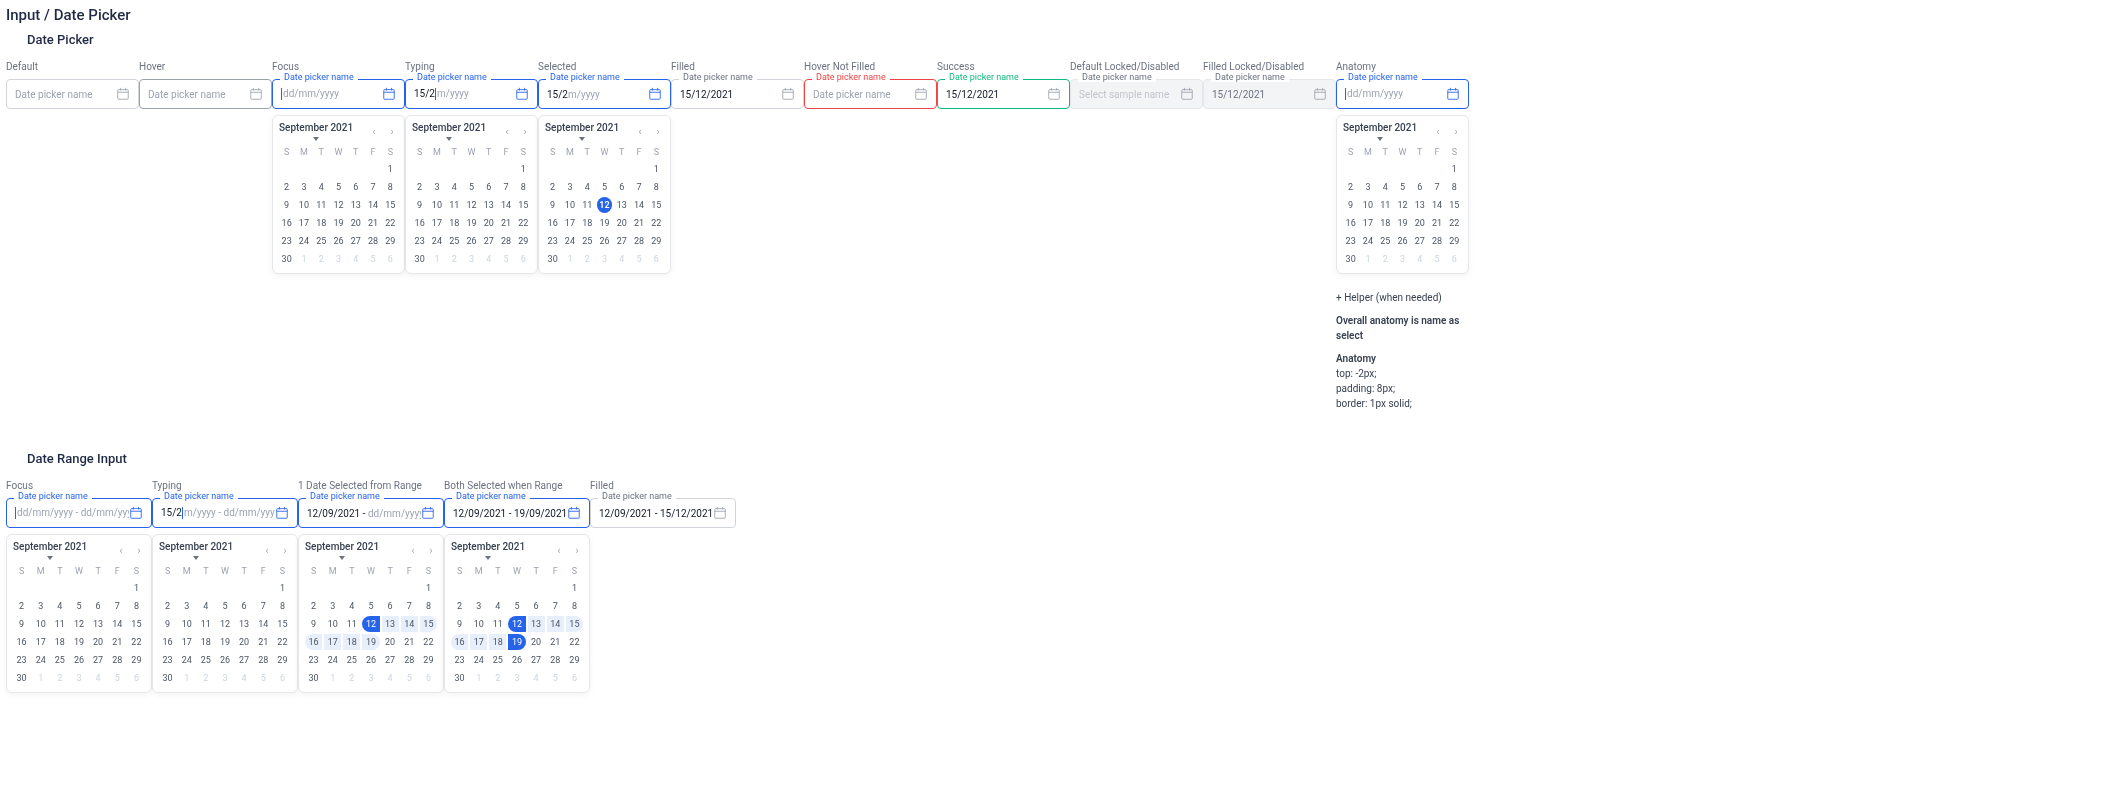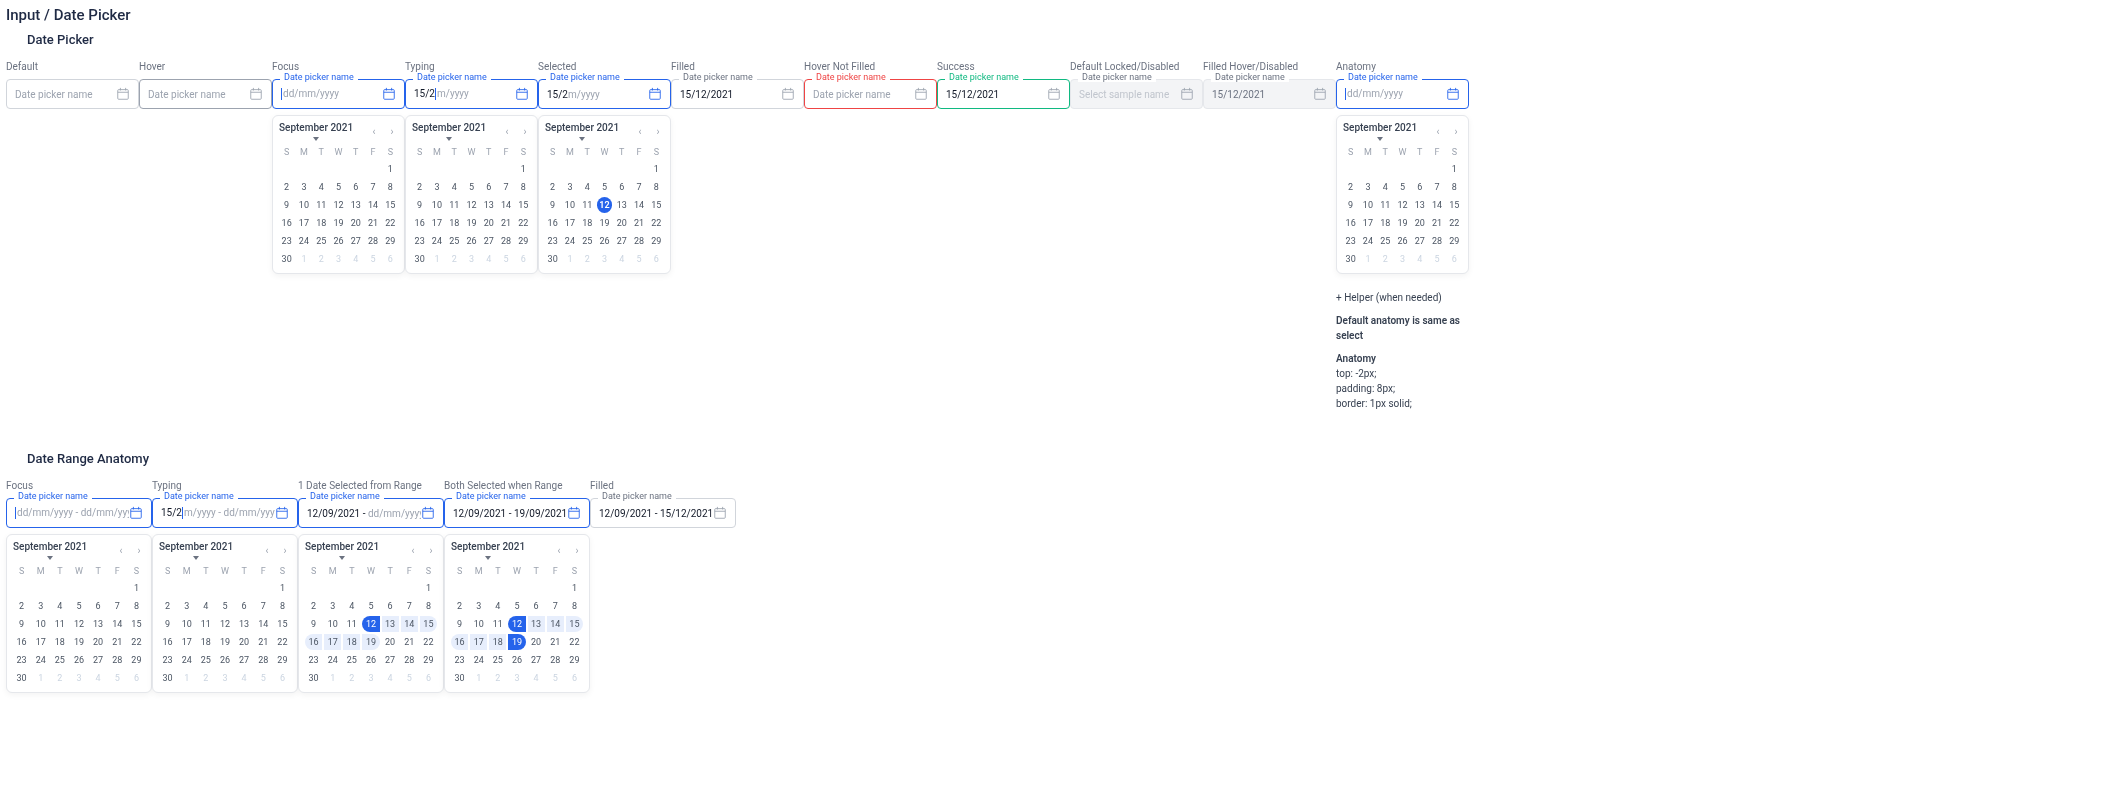--- a/index.html
+++ b/index.html
@@ -450,21 +450,21 @@
                 <rect x="2" y="3" width="12" height="11" rx="1" stroke="#c0c5cd"></rect>
                 <path d="M2 6h12" stroke="#c0c5cd"></path>
                 <path d="M5 1v3M11 1v3" stroke="#c0c5cd"></path>
               </svg>
             </span>
         </div>
       </div>
     </div>
 
     <div class="col">
-      <div class="state-label">Filled Hover/Disabled</div>
+      <div class="state-label">Filled Locked/Disabled</div>
       <div class="field disabled">
         <span class="fl">Date picker name</span>
         <div class="box">
           <span class="txt" style="color:#6b7280">15/12/2021</span>
           <span class="ico grey">
               <svg viewBox="0 0 16 16" fill="none">
                 <rect x="2" y="3" width="12" height="11" rx="1" stroke="#c0c5cd"></rect>
                 <path d="M2 6h12" stroke="#c0c5cd"></path>
                 <path d="M5 1v3M11 1v3" stroke="#c0c5cd"></path>
               </svg>
@@ -550,31 +550,31 @@
             <div class="d muted">1</div>
             <div class="d muted">2</div>
             <div class="d muted">3</div>
             <div class="d muted">4</div>
             <div class="d muted">5</div>
             <div class="d muted">6</div>
           </div>
         </div>
       <div class="notes">
         <div>+ Helper (when needed)</div>
-        <div class="b" style="margin-top:8px">Default anatomy is same as select</div>
+        <div class="b" style="margin-top:8px">Overall anatomy is name as select</div>
         <div class="b" style="margin-top:8px">Anatomy</div>
         <div>top: -2px;</div>
         <div>padding: 8px;</div>
         <div>border: 1px solid;</div>
       </div>
     </div>
 
   </div>
 
-  <div class="section-title" style="margin-top:40px;">Date Range Anatomy</div>
+  <div class="section-title" style="margin-top:40px;">Date Range Input</div>
 
   <div class="row row2">
 
     <div class="col">
       <div class="state-label">Focus</div>
       <div class="field focus">
         <span class="fl">Date picker name</span>
         <div class="box">
           <span class="txt"><span class="cursor"></span><span class="ph">dd/mm/yyyy - dd/mm/yyyy</span></span>
           <span class="ico blue">

